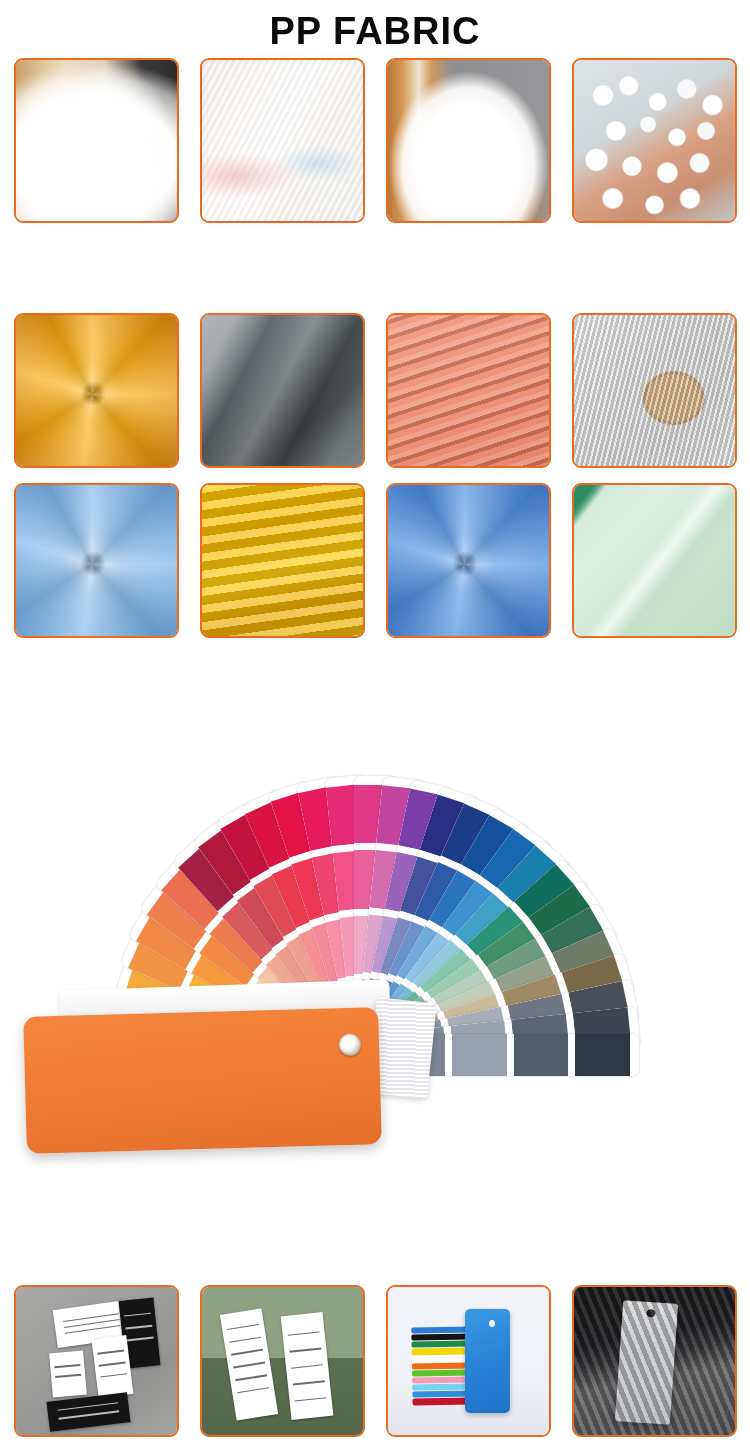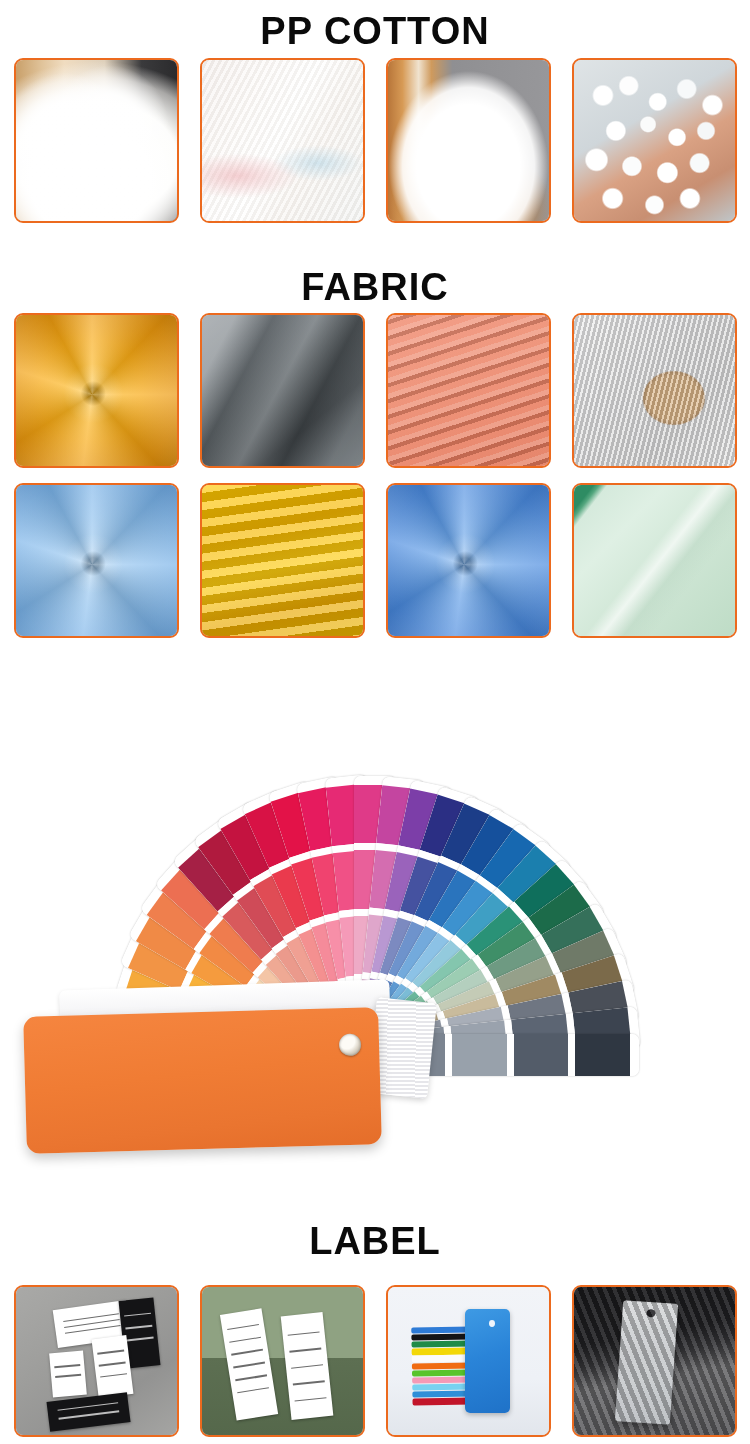--- a/index.html
+++ b/index.html
@@ -170,37 +170,36 @@
     background: repeating-linear-gradient(176deg,#ffffff 0 2px,#e6e6ea 2px 4px);
     border-radius: 5px; transform: rotate(6deg);
     box-shadow: 0 2px 6px rgba(0,0,0,.2);
   }
 </style>
 </head>
 <body>
 
 <div class="page">
 
-  <div class="section-title" id="title-pp">PP COTTON</div>
+  <div class="section-title" id="title-pp">PP FABRIC</div>
   <div class="row" id="row-pp">
     <div class="card">
         <div class="ph pp1"></div>
       </div>
     <div class="card">
         <div class="ph pp2"></div>
       </div>
     <div class="card">
         <div class="ph pp3"></div>
       </div>
     <div class="card">
         <div class="ph pp4"></div>
       </div>
   </div>
 
-  <div class="section-title" id="title-fabric">FABRIC</div>
   <div class="row" id="row-fab-1">
     <div class="card">
         <div class="ph fb1 swirl"></div>
       </div>
     <div class="card">
         <div class="ph fb2"></div>
       </div>
     <div class="card">
         <div class="ph fb3"></div>
       </div>
@@ -616,21 +615,20 @@
           </div>
         </div>
       </div>
   </div>
   <div class="fan-base"></div>
   <div class="pivot-stack"></div>
   <div class="cover-card">
     <div class="rivet"></div>
   </div>
 
-  <div class="section-title" id="title-label">LABEL</div>
   <div class="row" id="row-label">
     <div class="card">
       <div class="ph lb1">
         <div class="tag" style="left:24%;top:12%;width:46%;height:26%;transform:rotate(-8deg);">
           <div class="ln" style="top:30%"></div>
             <div class="ln" style="top:46%"></div>
             <div class="ln" style="top:62%"></div>
         </div>
         <div class="tag dark" style="left:66%;top:8%;width:22%;height:46%;transform:rotate(-6deg);">
           <div class="ln" style="top:22%"></div>

